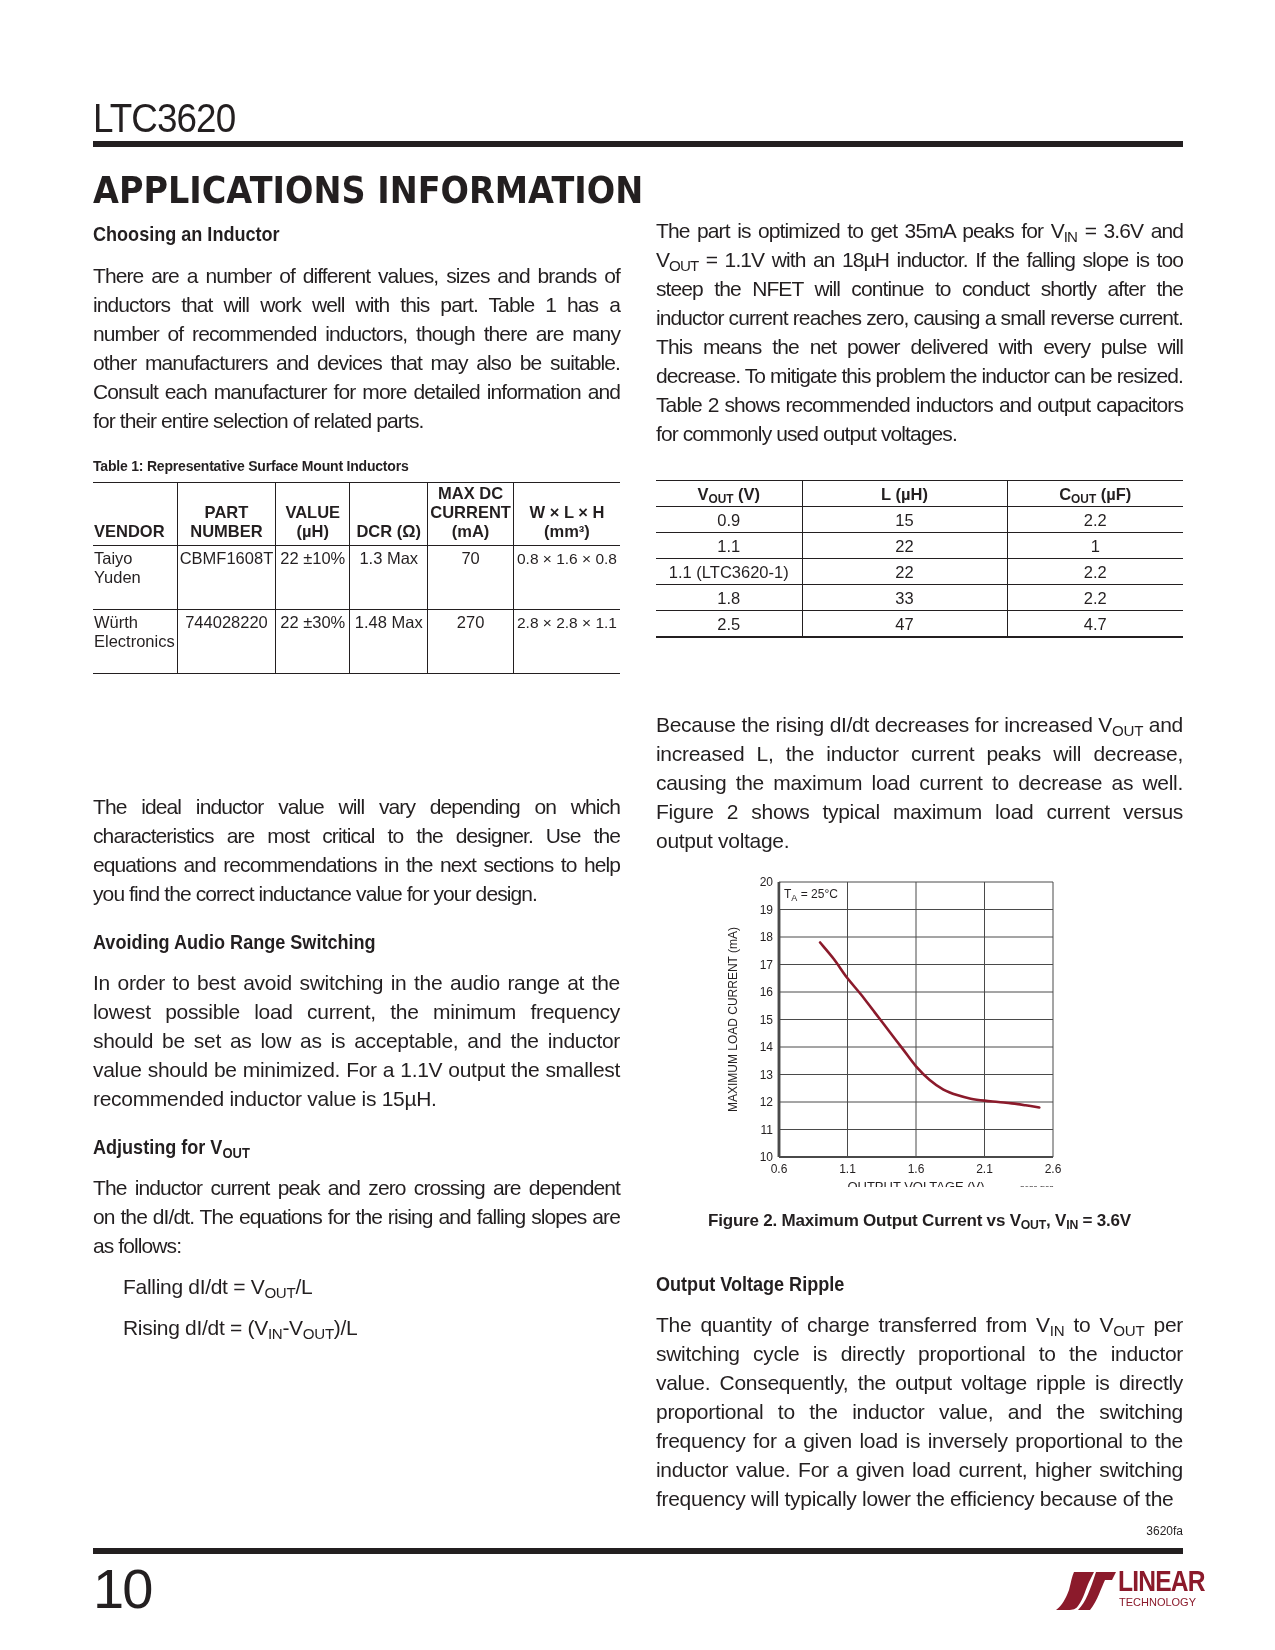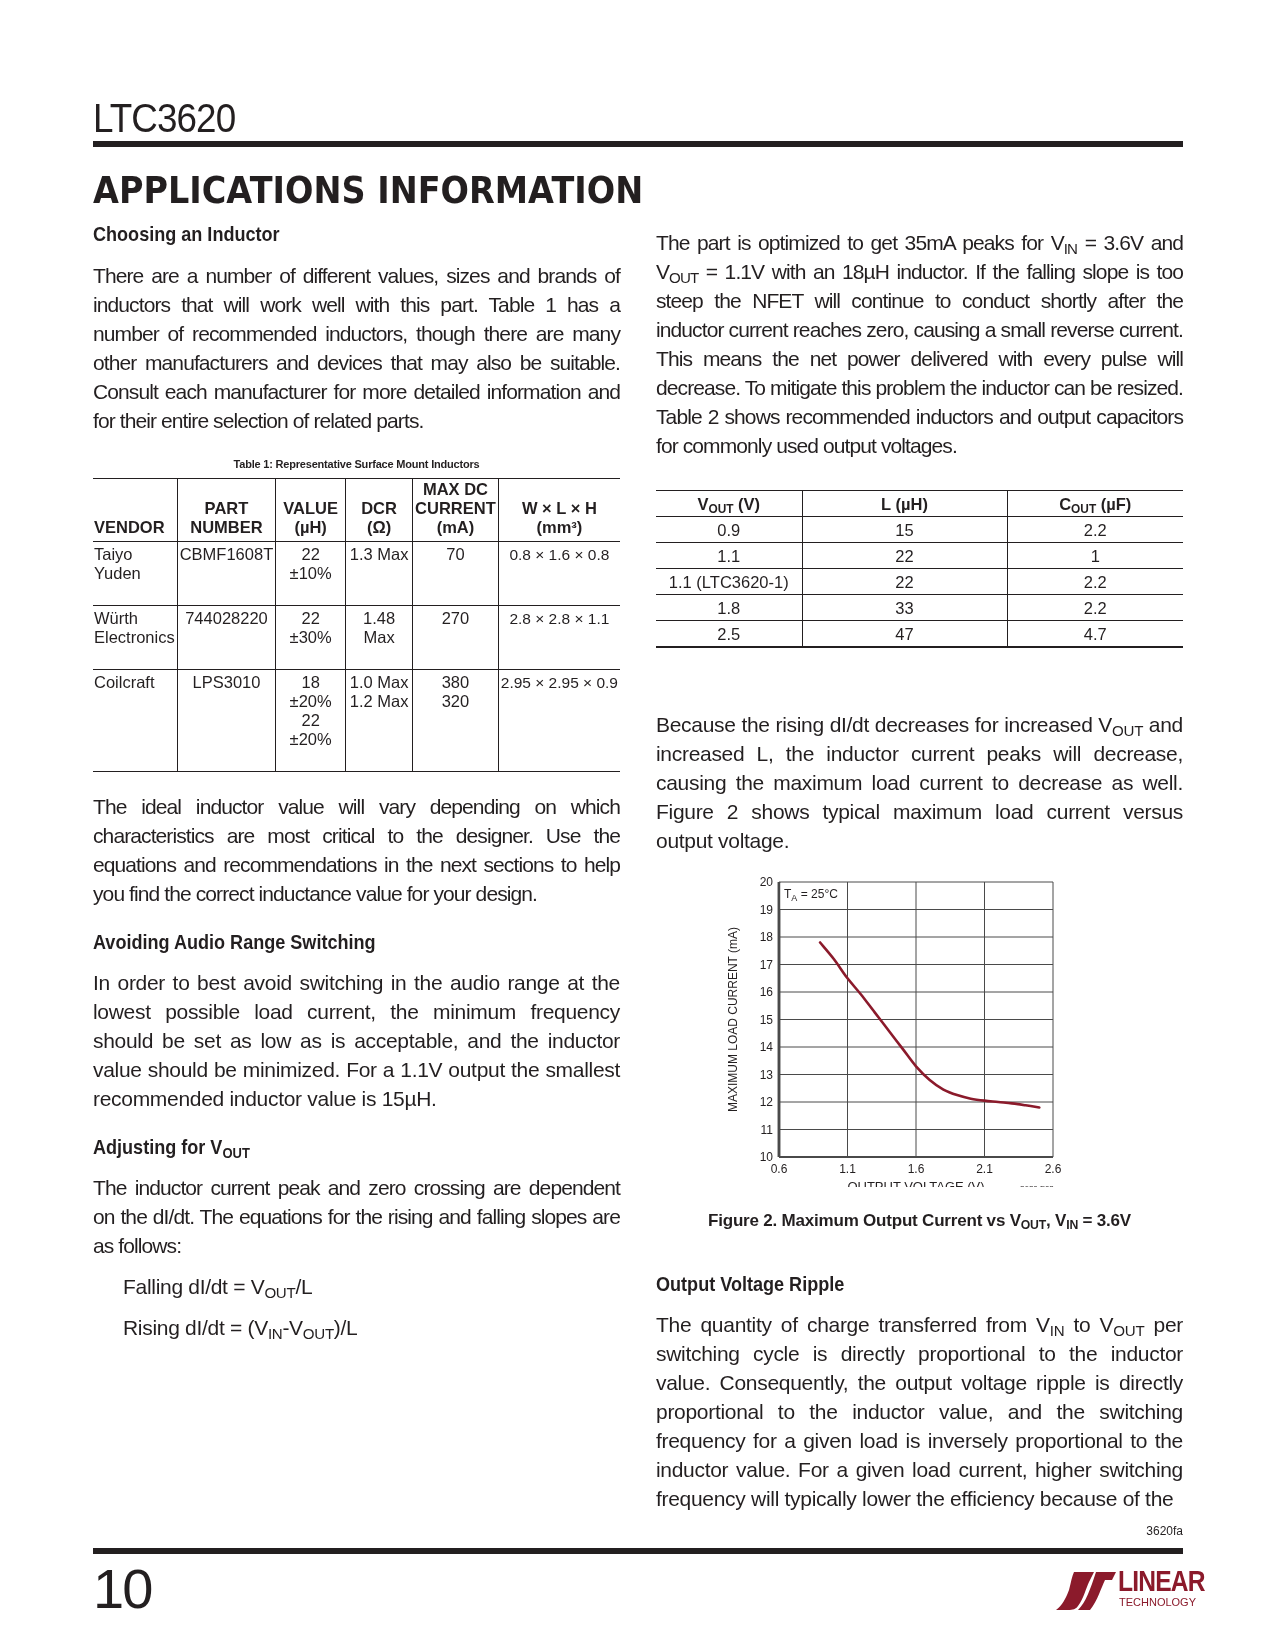--- a/index.html
+++ b/index.html
@@ -12,21 +12,21 @@
   .section { left: 93px; top: 168px; font-size: 36px; font-weight: bold; letter-spacing: 0px;
              font-family: "DejaVu Sans", sans-serif; transform: scaleX(0.93) scaleY(1.05); transform-origin: left top; }
   .col { position: absolute; width: 527px; }
   .col-left { left: 93px; }
   .col-right { left: 656px; }
   h3 { margin: 0; font-size: 21px; font-weight: bold; transform: scaleX(0.86); transform-origin: left top; white-space: nowrap; }
   p.body { margin: 0; font-size: 21px; line-height: 29px; text-align: justify; letter-spacing: -0.3px;
            transform-origin: left top; }
   p.body.tight { letter-spacing: -0.9px; }
   sub { font-size: 0.72em; vertical-align: -0.28em; line-height: 0; }
-  .tcap { font-size: 11px; font-weight: bold; letter-spacing: -0.2px; text-align: center; }
+  .tcap { font-size: 14px; font-weight: bold; letter-spacing: -0.2px; }
   table { border-collapse: collapse; }
   .t1 { width: 527px; font-size: 16.5px; }
   .t1 th { font-weight: bold; vertical-align: bottom; padding: 1px 2px 4px; line-height: 19px; border-left: 1.5px solid #231f20; }
   .t1 td { vertical-align: top; padding: 3px 2px 22px; line-height: 19px; border-left: 1.5px solid #231f20; border-top: 1.5px solid #231f20; text-align: center; }
   .t1 th:first-child, .t1 td:first-child { border-left: none; text-align: left; padding-left: 1px; margin-left: 47px; }
   .t1 thead tr { border-top: 1.5px solid #231f20; }
   .t1 tbody tr:last-child td { border-bottom: 1.5px solid #231f20; }
   .t2 { width: 527px; font-size: 16.5px; }
   .t2 th { font-weight: bold; padding: 3px 2px 2px; border-left: 1.5px solid #231f20; line-height: 20px; }
   .t2 td { text-align: center; padding: 3px 2px 2px; border-left: 1.5px solid #231f20; border-top: 1.5px solid #231f20; line-height: 20px; }
@@ -83,51 +83,40 @@
           <td style="white-space: nowrap; font-size: 15.5px;">0.8 × 1.6 × 0.8</td>
         </tr>
         <tr>
           <td style="white-space: pre-line;">Würth Electronics</td>
           <td style="white-space: pre-line;">744028220</td>
           <td style="white-space: pre-line;">22 ±30%</td>
           <td style="white-space: pre-line;">1.48 Max</td>
           <td style="white-space: pre-line;">270</td>
           <td style="white-space: nowrap; font-size: 15.5px;">2.8 × 2.8 × 1.1</td>
         </tr>
-        <tr>
-          <td style="white-space: pre-line;">Coilcraft</td>
-          <td style="white-space: pre-line;">LPS3010</td>
-          <td style="white-space: pre-line;">18 ±20%
-22 ±20%</td>
-          <td style="white-space: pre-line;">1.0 Max
-1.2 Max</td>
-          <td style="white-space: pre-line;">380
-320</td>
-          <td style="white-space: nowrap; font-size: 15.5px;">2.95 × 2.95 × 0.9</td>
-        </tr>
       </tbody>
   </table>
 </div>
 
 <div class="col col-left" style="top:780px;">
   <p class="body tight" style="margin-top:12px;">The ideal inductor value will vary depending on which characteristics are most critical to the designer. Use the equations and recommendations in the next sections to help you find the correct inductance value for your design.</p>
   <h3 style="margin-top:22px;">Avoiding Audio Range Switching</h3>
   <p class="body" style="margin-top:14px;">In order to best avoid switching in the audio range at the lowest possible load current, the minimum frequency should be set as low as is acceptable, and the inductor value should be minimized. For a 1.1V output the smallest recommended inductor value is 15µH.</p>
   <h3 style="margin-top:22px;"><span>Adjusting for V</span><sub>OUT</sub></h3>
   <p class="body tight" style="margin-top:14px;">The inductor current peak and zero crossing are dependent on the dI/dt. The equations for the rising and falling slopes are as follows:</p>
   <div class="eq" style="margin-top:12px;"><span>Falling dI/dt = V</span><sub>OUT</sub><span>/L</span></div>
   <div class="eq" style="margin-top:12px;"><span>Rising dI/dt = (V</span><sub>IN</sub><span>-V</span><sub>OUT</sub><span>)/L</span></div>
 </div>
 
-<div class="col col-right" style="top:228px;">
+<div class="col col-right" style="top:216px;">
   <p class="body tight"><span>The part is optimized to get 35mA peaks for V</span><sub>IN</sub><span> = 3.6V and V</span><sub>OUT</sub><span> = 1.1V with an 18µH inductor. If the falling slope is too steep the NFET will continue to conduct shortly after the inductor current reaches zero, causing a small reverse current. This means the net power delivered with every pulse will decrease. To mitigate this problem the inductor can be resized. Table 2 shows recommended inductors and output capacitors for commonly used output voltages.</span></p>
 </div>
 
 <div class="col col-right" style="top:476px;">
-  <table class="t2" style="margin-top:14px;">
+  <table class="t2" style="margin-top:4px;">
     <colgroup>
         <col style="width:146px">
         <col style="width:205px">
         <col>
       </colgroup>
     <thead>
         <tr id="t2head">
           <th><span>V</span><sub>OUT</sub><span> (V)</span></th>
           <th><span>L (µH)</span><sub></sub><span></span></th>
           <th><span>C</span><sub>OUT</sub><span> (µF)</span></th>

